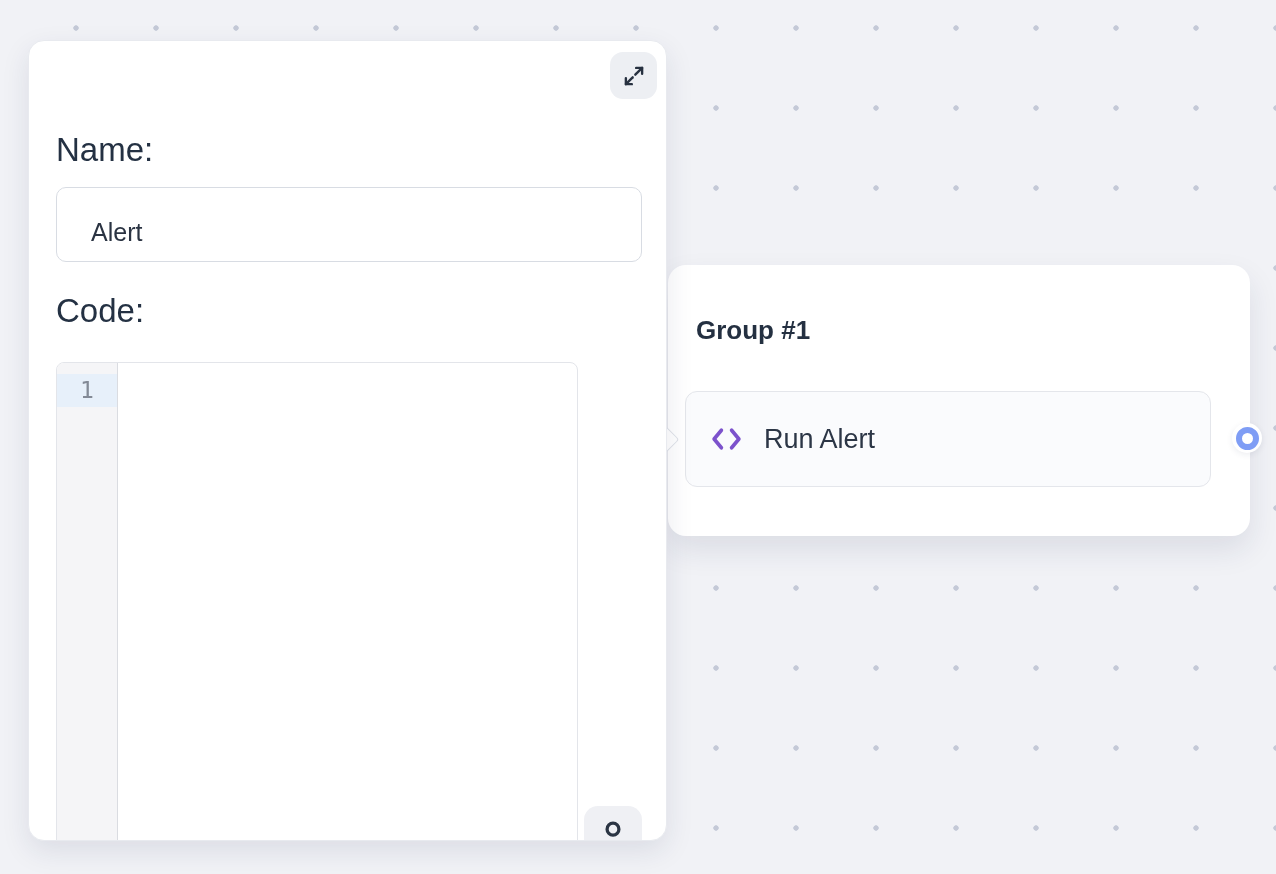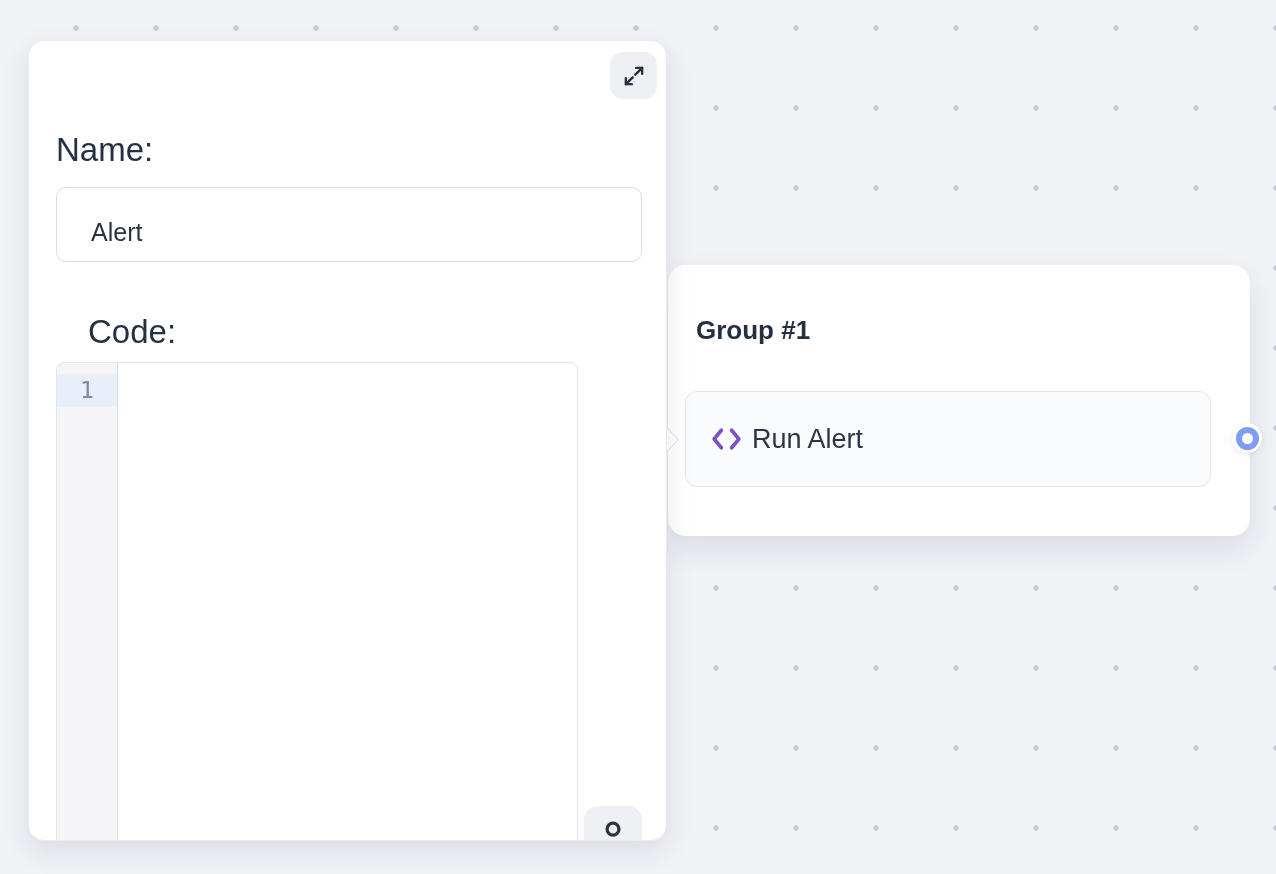--- a/index.html
+++ b/index.html
@@ -28,21 +28,21 @@
   }
   .expand-btn{
     position:absolute;left:581px;top:11px;width:47px;height:47px;
     background:var(--btn-bg);border:none;border-radius:13px;cursor:pointer;
     display:flex;align-items:center;justify-content:center;
   }
   .field-label{
     position:absolute;left:27px;font-size:33px;font-weight:400;color:var(--ink);
   }
   .name-label{top:90px;}
-  .code-label{top:272px;margin-left:32px;}
+  .code-label{top:251px;}
   .name-input{
     position:absolute;left:27px;top:146px;width:586px;height:75px;
     border:1.5px solid #d8dce3;border-radius:10px;background:#fff;
     font-family:inherit;font-size:25px;color:#2a3342;padding:16px 0 0 34px;outline:none;
   }
 
   
   .code-editor{
     position:absolute;left:27px;top:321px;width:522px;height:500px;
     border:1px solid var(--border-soft);border-radius:8px 8px 0 0;
@@ -84,21 +84,21 @@
     background:#fff;border-radius:18px;
     box-shadow:0 14px 30px rgba(30,41,75,.10);
     z-index:1;
   }
   .group-title{
     position:absolute;left:28px;top:50px;font-size:26px;font-weight:700;color:#243041;
   }
   .node{
     position:absolute;left:17px;top:126px;width:526px;height:96px;
     background:#fafbfd;border:1px solid #e4e6eb;border-radius:12px;
-    display:flex;align-items:center;gap:8px;padding-left:23px;cursor:pointer;
+    display:flex;align-items:center;gap:20px;padding-left:23px;cursor:pointer;
   }
   .node-label{font-size:27px;color:#2c3646;}
   .handle-outer{
     position:absolute;left:564px;top:158px;width:30px;height:30px;border-radius:50%;
     background:#fff;display:flex;align-items:center;justify-content:center;
     box-shadow:0 2px 6px rgba(30,41,75,.08);cursor:pointer;
   }
   .handle-ring{
     width:23px;height:23px;border-radius:50%;background:#fff;
     border:6.5px solid var(--handle-blue);

